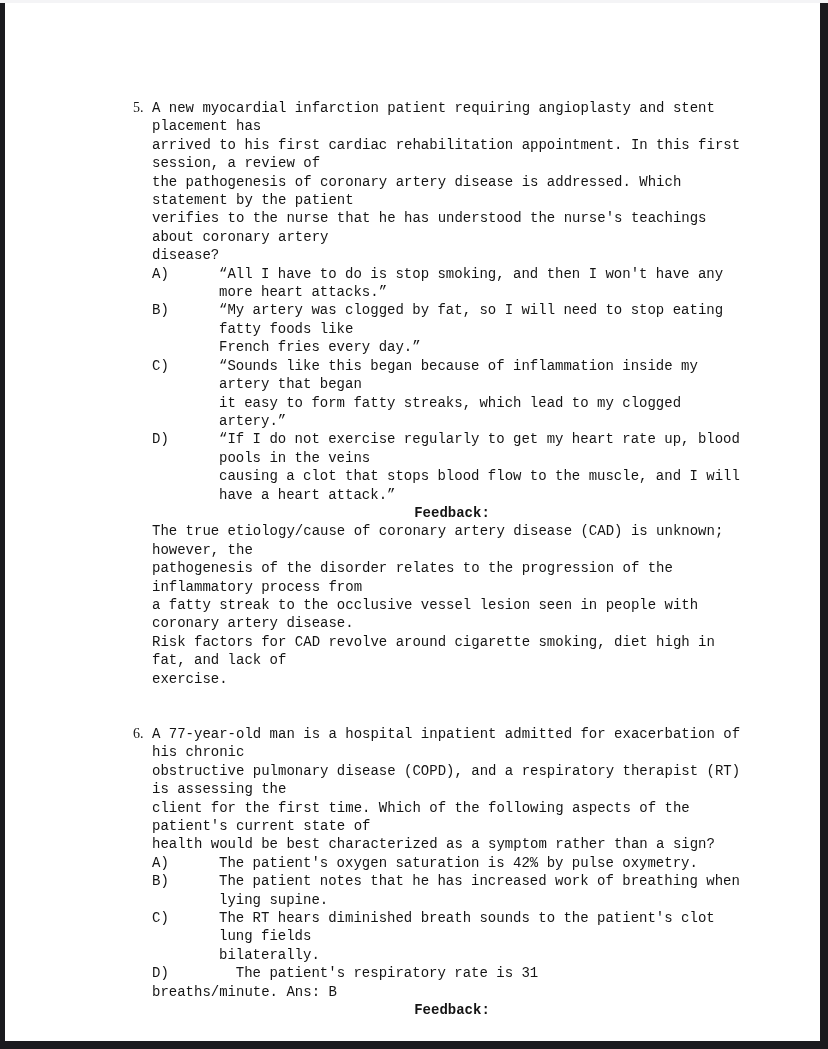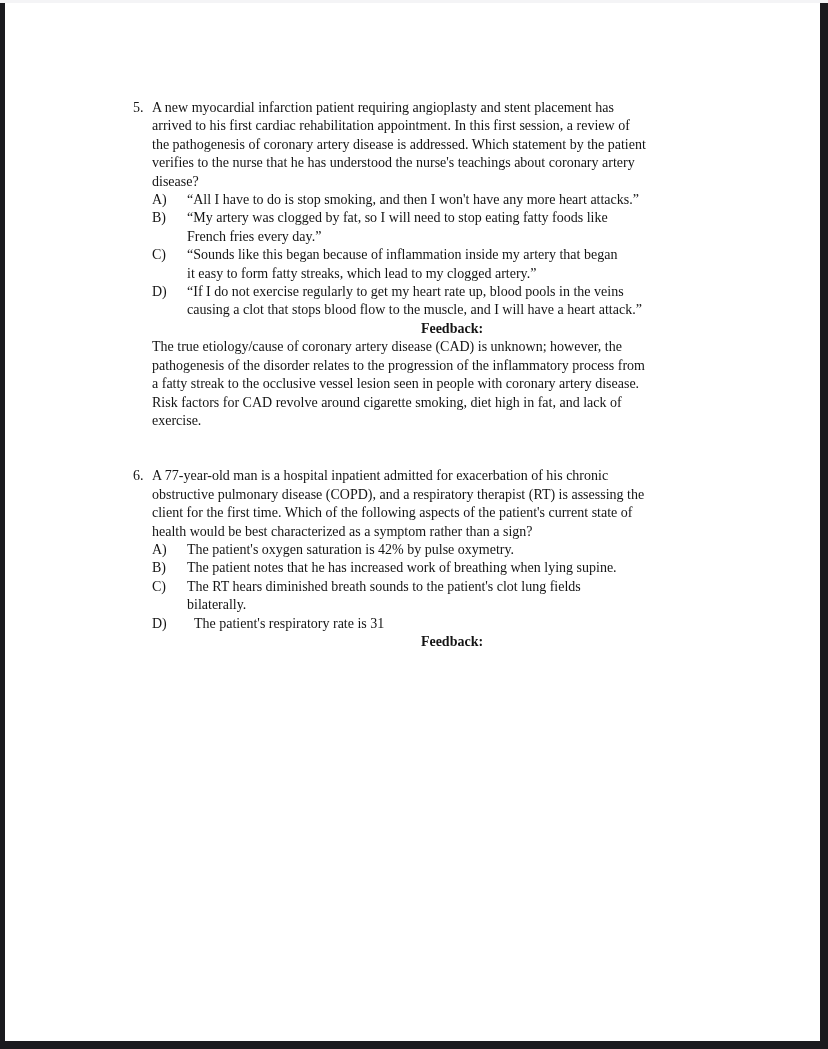--- a/index.html
+++ b/index.html
@@ -23,25 +23,25 @@
     line-height: 18.4px;
   }
   .content { padding-top: 96px; }
   .question { display: flex; }
   .question + .question { margin-top: 37px; }
   .qnum {
     padding-left: 128px;
     width: 19px;
     flex-shrink: 0;
   }
-  .qbody { width: 600px; }
+  .qbody { width: 600px; font-family: Liberation Mono, monospace; }
   .stem, .fb, .cont { white-space: pre-wrap; }
   .opt { display: flex; }
   .letter { width: 35px; flex-shrink: 0; }
-  .otext { flex: 1; white-space: pre-wrap; }
+  .otext { flex: 1; white-space: pre-wrap; margin-left: 32px; }
   .fb-label { font-weight: bold; text-align: center; }
 </style>
 </head>
 <body>
 
 <div class="top-strip"></div>
 
 <div class="page">
   <div class="content">
 
@@ -102,18 +102,19 @@
           <div class="opt">
             <span class="letter">C)</span>
             <span class="otext">The RT hears diminished breath sounds to the patient's clot lung fields
 bilaterally.</span>
           </div>
           <div class="opt">
             <span class="letter">D)</span>
             <span class="otext">  The patient's respiratory rate is 31</span>
           </div>
         </div>
+        <div class="cont">breaths/minute. Ans: B</div>
         <div class="fb-label">Feedback:</div>
       </div>
     </div>
 
   </div>
 </div>
 
 </body></html>

